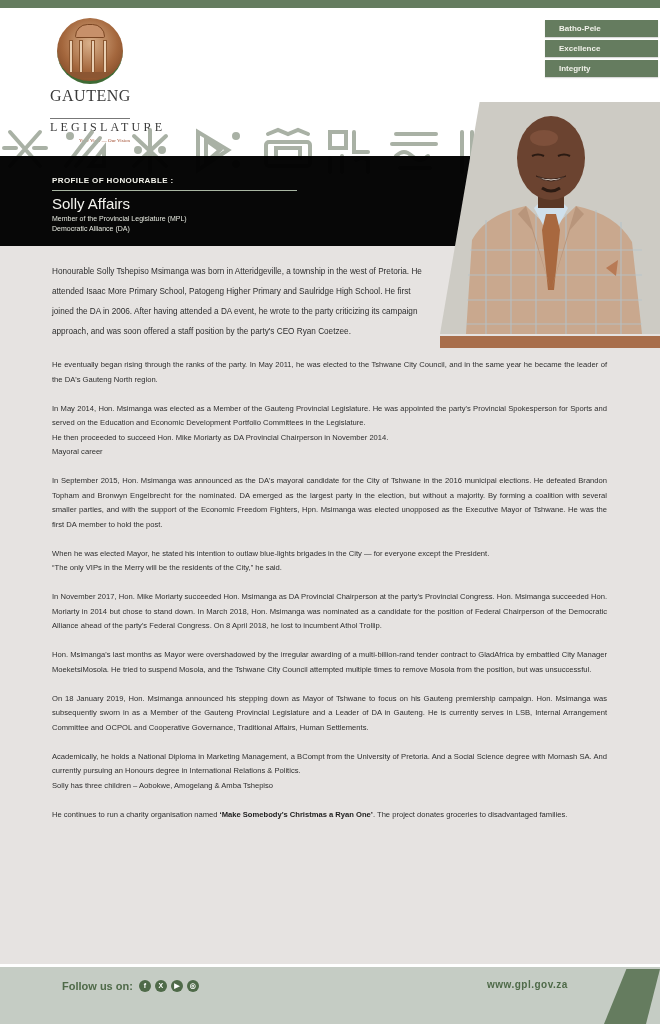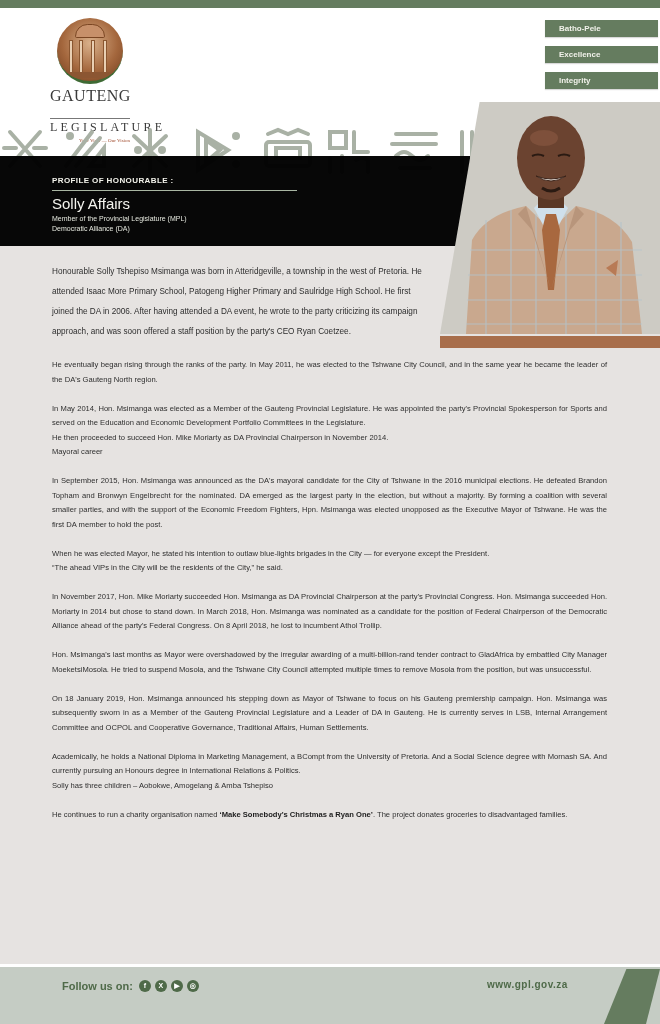--- a/index.html
+++ b/index.html
@@ -13,21 +13,21 @@
     background: radial-gradient(circle at 50% 40%, #d9b08a 0%, #a4673d 55%, #6d3a1c 100%);
     border-bottom: 3px solid #3e6a34; }
   .logo-circle .dome { position: absolute; left: 18px; top: 6px; width: 30px; height: 14px; border-radius: 15px 15px 2px 2px; background: #c7906a; border: 1px solid #7a4522; }
   .logo-circle .col { position: absolute; top: 22px; width: 4px; height: 34px; background: #e9cfb3; border: 1px solid #8a5630; }
   .logo-circle .base { position: absolute; left: 6px; top: 54px; width: 54px; height: 6px; background: #8c5632; }
   .logo-word { font-family: "Liberation Serif", serif; font-size: 16px; letter-spacing: 0.5px; color: #3a3a3a; margin-top: 4px; line-height: 16px; }
   .logo-sub { font-family: "Liberation Serif", serif; font-size: 12px; letter-spacing: 3.2px; color: #3a3a3a; border-top: 1px solid #777; margin-top: 14px; padding-top: 1px; }
   .logo-tag { font-family: "Liberation Serif", serif; font-size: 5px; color: #a04a2c; margin-top: 3px; }
 
   .values { position: absolute; left: 545px; top: 20px; width: 113px; }
-  .value-pill { height: 17px; background: #657c5f; color: #f1f1ea; font-size: 8px; font-weight: bold; line-height: 17px; padding-left: 14px; margin-bottom: 9px; box-shadow: 0 1px 1px rgba(0,0,0,0.15); }
+  .value-pill { height: 17px; background: #657c5f; color: #f1f1ea; font-size: 8px; font-weight: bold; line-height: 17px; padding-left: 14px; margin-bottom: 3px; box-shadow: 0 1px 1px rgba(0,0,0,0.15); }
 
   .pattern { position: absolute; left: 0; top: 126px; width: 490px; height: 52px; overflow: hidden; }
   .pattern svg { display: block; }
 
   .banner { position: absolute; left: 0; top: 156px; width: 470px; height: 90px; background: #000000; opacity: 0.97; }
   .banner-inner { position: absolute; left: 52px; top: 20px; }
   .profile-of { color: #f2f2ea; font-size: 8px; font-weight: bold; letter-spacing: 0.4px; }
   .rule { width: 245px; height: 1px; background: #a7b4a1; margin-top: 5px; }
   .name { color: #f4f4ee; font-size: 15px; margin-top: 4px; }
   .title-line { color: #e3e6dc; font-size: 7px; margin-top: 3px; }
@@ -155,21 +155,21 @@
 
 <div class="intro">Honourable Solly Tshepiso Msimanga was born in Atteridgeville, a township in the west of Pretoria. He attended Isaac More Primary School, Patogeng Higher Primary and Saulridge High School. He first joined the DA in 2006. After having attended a DA event, he wrote to the party criticizing its campaign approach, and was soon offered a staff position by the party's CEO Ryan Coetzee.</div>
 
 <div class="body-text">
   <p>He eventually began rising through the ranks of the party. In May 2011, he was elected to the Tshwane City Council, and in the same year he became the leader of the DA's Gauteng North region.</p>
   <p class="tight">In May 2014, Hon. Msimanga was elected as a Member of the Gauteng Provincial Legislature. He was appointed the party's Provincial Spokesperson for Sports and served on the Education and Economic Development Portfolio Committees in the Legislature.</p>
   <p class="tight">He then proceeded to succeed Hon. Mike Moriarty as DA Provincial Chairperson in November 2014.</p>
   <p>Mayoral career</p>
   <p>In September 2015, Hon. Msimanga was announced as the DA's mayoral candidate for the City of Tshwane in the 2016 municipal elections. He defeated Brandon Topham and Bronwyn Engelbrecht for the nominated. DA emerged as the largest party in the election, but without a majority. By forming a coalition with several smaller parties, and with the support of the Economic Freedom Fighters, Hpn. Msimanga was elected unopposed as the Executive Mayor of Tshwane. He was the first DA member to hold the post.</p>
   <p class="tight">When he was elected Mayor, he stated his intention to outlaw blue-lights brigades in the City — for everyone except the President.</p>
-  <p>“The ahead VIPs in the City will be the residents of the City,” he said.</p>
+  <p>“The only VIPs in the Merry will be the residents of the City,” he said.</p>
   <p>In November 2017, Hon. Mike Moriarty succeeded Hon. Msimanga as DA Provincial Chairperson at the party's Provincial Congress. Hon. Msimanga succeeded Hon. Moriarty in 2014 but chose to stand down. In March 2018, Hon. Msimanga was nominated as a candidate for the position of Federal Chairperson of the Democratic Alliance ahead of the party's Federal Congress. On 8 April 2018, he lost to incumbent Athol Trollip.</p>
   <p>Hon. Msimanga's last months as Mayor were overshadowed by the irregular awarding of a multi-billion-rand tender contract to GladAfrica by embattled City Manager MoeketsiMosola. He tried to suspend Mosola, and the Tshwane City Council attempted multiple times to remove Mosola from the position, but was unsuccessful.</p>
   <p>On 18 January 2019, Hon. Msimanga announced his stepping down as Mayor of Tshwane to focus on his Gauteng premiership campaign. Hon. Msimanga was subsequently sworn in as a Member of the Gauteng Provincial Legislature and a Leader of DA in Gauteng. He is currently serves in LSB, Internal Arrangement Committee and OCPOL and  Cooperative Governance, Traditional Affairs, Human Settlements.</p>
   <p class="tight">Academically, he holds a National Diploma in Marketing Management, a BCompt from the University of Pretoria.  And a Social Science degree with Mornash SA. And  currently pursuing an Honours degree in International Relations &amp; Politics.</p>
   <p>Solly has three children – Aobokwe, Amogelang &amp; Amba Tshepiso</p>
   <p><span>He continues to run a charity organisation named </span><b>‘Make Somebody's Christmas a Ryan One’</b><span>. The project donates groceries to disadvantaged families.</span></p>
 </div>
 
 <div class="footer-line"></div>
 <div class="footer">

